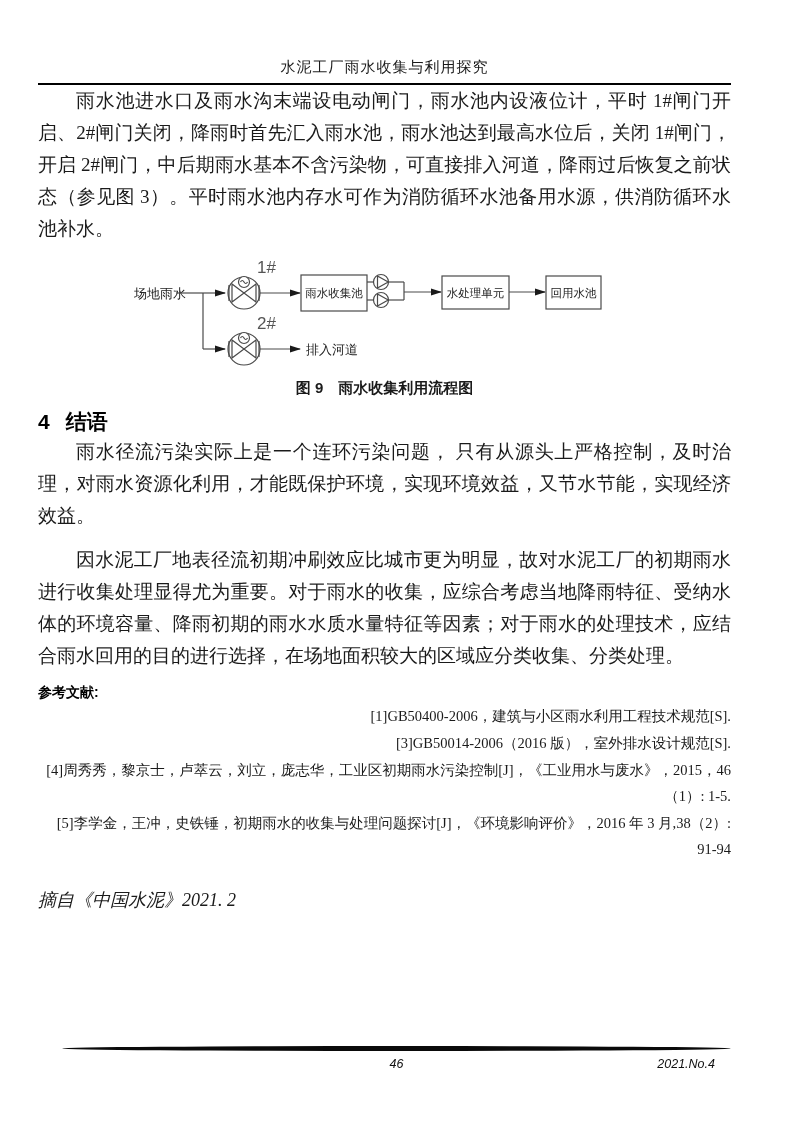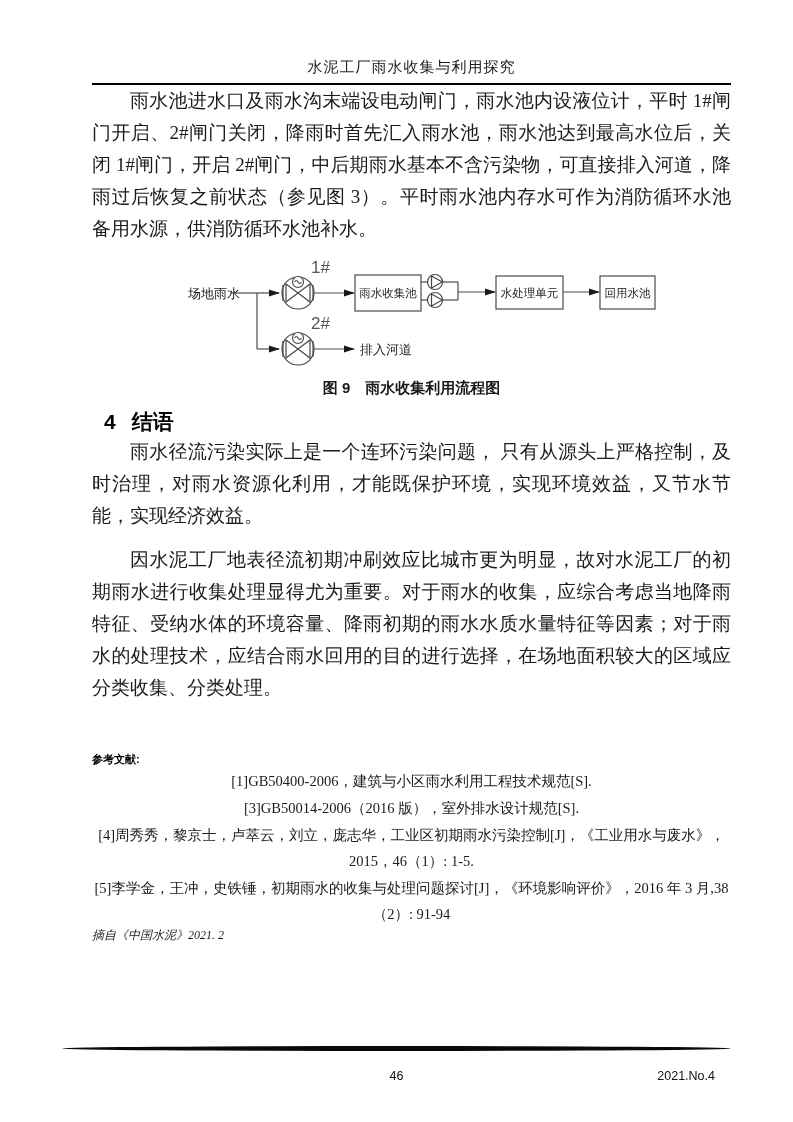--- a/index.html
+++ b/index.html
@@ -9,21 +9,21 @@
     width: 793px;
     height: 1122px;
     margin: 0 auto;
     background: #ffffff;
     overflow: hidden;
     font-family: "Liberation Serif", serif;
     color: #1a1a1a;
   }
   .content {
     position: relative;
-    padding: 58px 62px 0 92px;
+    padding: 58px 62px 0 38px;
   }
   .doc-header {
     text-align: center;
     font-size: 15px;
     letter-spacing: 1px;
     padding-bottom: 6px;
     border-bottom: 2px solid #000;
   }
   p.body-text {
     font-size: 19px;
@@ -43,60 +43,61 @@
     font-weight: bold;
     font-size: 15px;
     margin-top: 2px;
   }
   .section-heading {
     margin-top: 10px;
     font-family: "Liberation Sans", sans-serif;
     font-weight: bold;
     font-size: 21px;
     color: #000;
-    margin-left: 12px;
   }
   .section-heading .sec-num { margin-right: 16px; }
   .conclusion-1 { margin-top: 12px; }
   .refs-heading {
-    margin-top: 48px;
+    margin-top: 12px;
     font-family: "Liberation Sans", sans-serif;
     font-weight: bold;
-    font-size: 11px;
+    font-size: 14px;
     color: #000;
   }
   .ref-item {
     font-size: 14.5px;
     line-height: 26px;
     margin-top: 1px;
-    text-align: center;
+    text-align: right;
   }
   .source-note {
+    margin-top: 26px;
     font-style: italic;
-    font-size: 12px;
+    font-size: 18px;
   }
   .page-footer {
     position: absolute;
     left: 62px;
     right: 62px;
     top: 1046px;
   }
   .footer-rule {
     width: 100%;
     height: 5px;
     background: #0a0a0a;
     border-radius: 50%;
   }
   .footer-row {
     position: relative;
-    margin-top: 18px;
+    margin-top: 6px;
     font-family: "Liberation Sans", sans-serif;
     font-size: 12.5px;
     color: #111;
     height: 18px;
+    font-style: italic;
   }
   .footer-page-num {
     position: absolute;
     left: 0; right: 0;
     text-align: center;
   }
   .footer-issue {
     position: absolute;
     right: 16px;
   }

